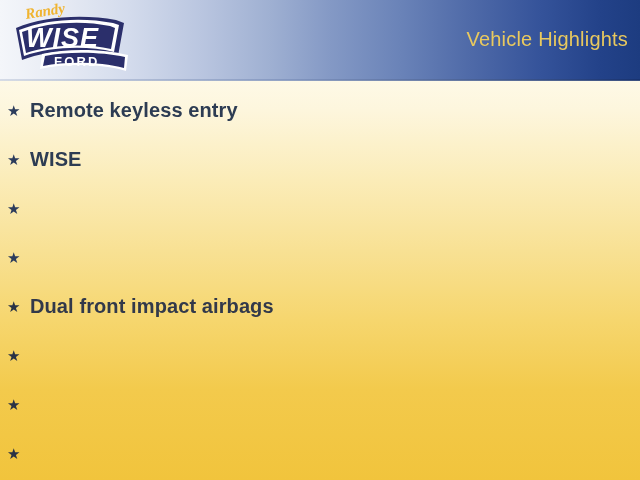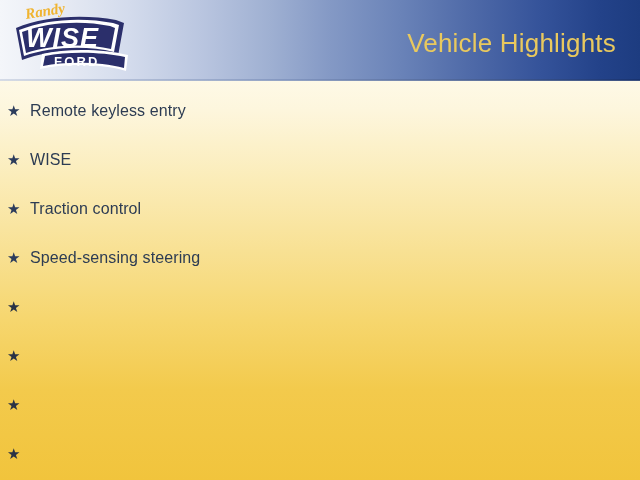--- a/index.html
+++ b/index.html
@@ -67,23 +67,23 @@
     left: 6px;
     top: 2px;
     width: 132px;
     height: 74px;
   }
   #logo svg { display: block; }
 
   
   #header-title {
     position: absolute;
-    right: 24px;
+    right: 12px;
     top: 28px;
-    font-size: 26px;
+    font-size: 20px;
     font-weight: 400;
     letter-spacing: .2px;
     color: #e9c95e;
     white-space: nowrap;
   }
 
   
   #highlights {
     position: absolute;
     left: 0;
@@ -103,22 +103,22 @@
   .hl-star {
     position: absolute;
     left: 7px;
     top: 50%;
     transform: translateY(-52%);
     font-size: 15px;
     line-height: 1;
     color: #2c3c5c;
   }
   .hl-label {
-    font-size: 16px;
-    font-weight: 400;
+    font-size: 20px;
+    font-weight: 700;
     letter-spacing: .1px;
     color: #2d3c53;
     white-space: nowrap;
   }
   
   .hl-item:nth-child(n+5) .hl-label { color: #32394a; }
   .hl-item:nth-child(n+5) .hl-star  { color: #2a3346; }
 </style>
 </head>
 <body>
@@ -155,30 +155,29 @@
       <span class="hl-label">Remote keyless entry</span>
     </li>
 
     <li class="hl-item">
       <span class="hl-star">★</span>
       <span class="hl-label">WISE</span>
     </li>
 
     <li class="hl-item">
       <span class="hl-star">★</span>
-      <span class="hl-label">Traction control</span>
     </li>
 
     <li class="hl-item">
       <span class="hl-star">★</span>
-      <span class="hl-label">Speed-sensing steering</span>
     </li>
 
     <li class="hl-item">
       <span class="hl-star">★</span>
+      <span class="hl-label">Dual front impact airbags</span>
     </li>
 
     <li class="hl-item">
       <span class="hl-star">★</span>
     </li>
 
     <li class="hl-item">
       <span class="hl-star">★</span>
     </li>
 

